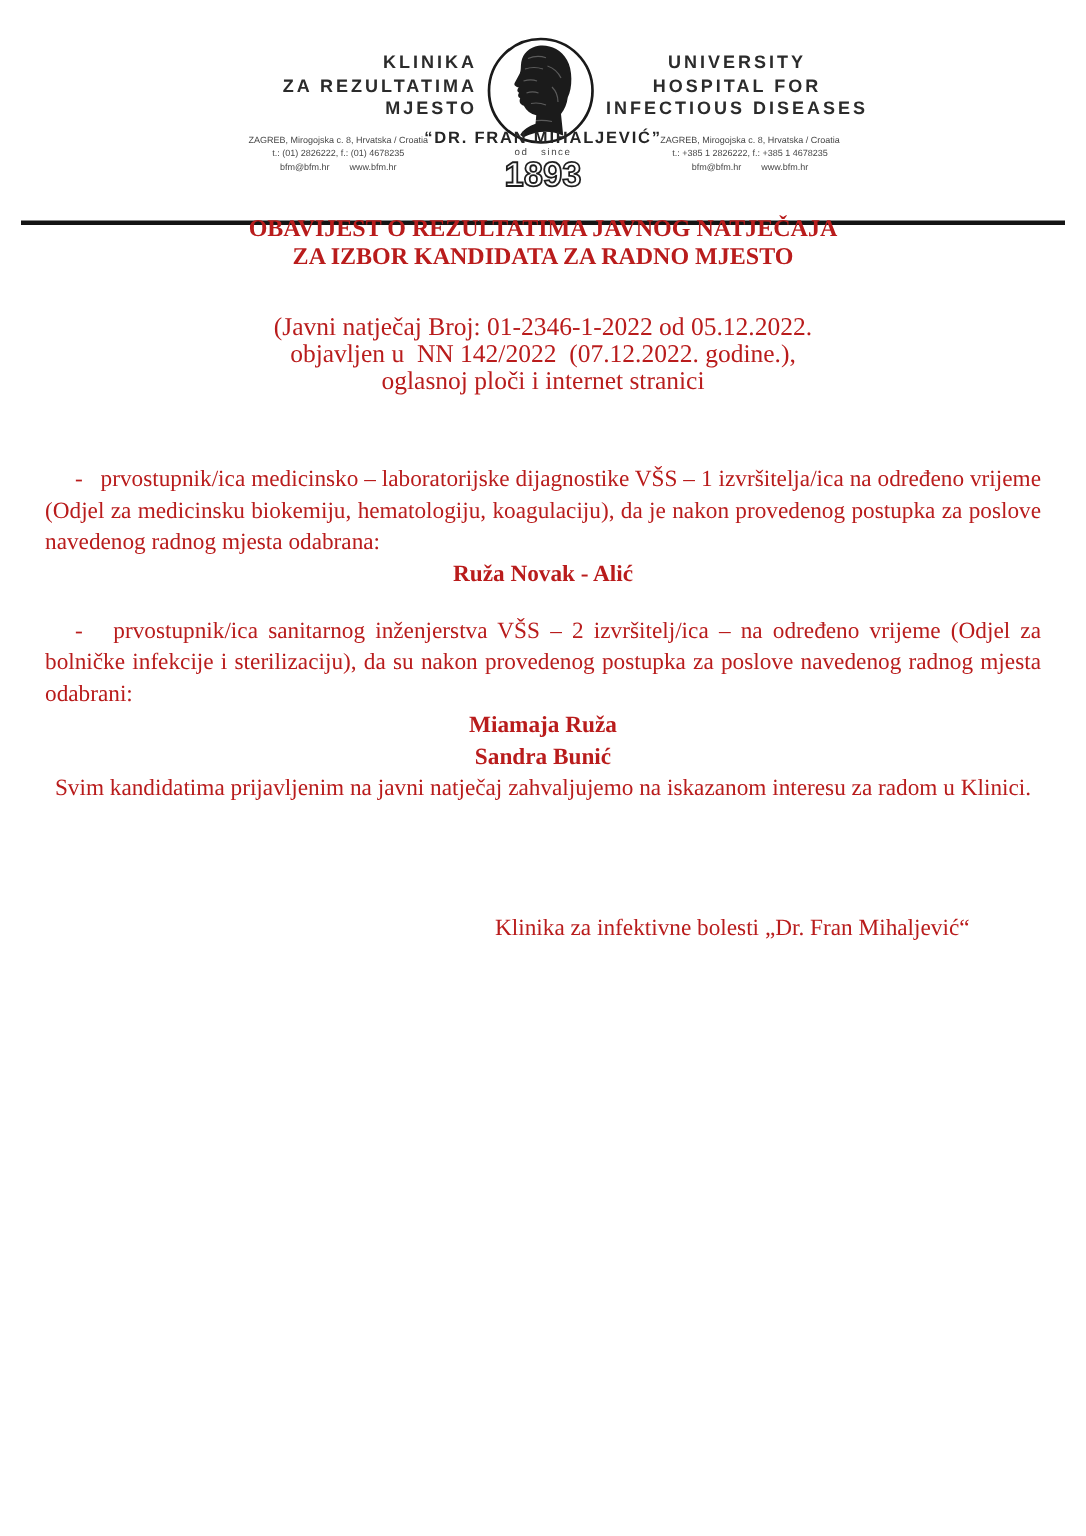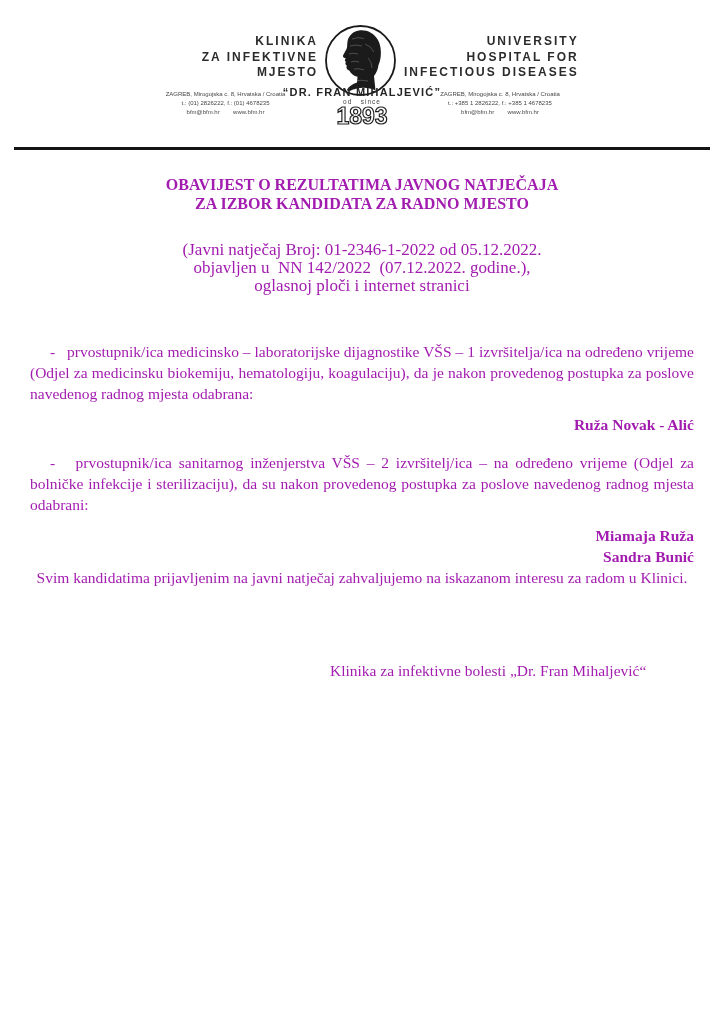--- a/index.html
+++ b/index.html
@@ -20,21 +20,21 @@
   
   .letterhead { position: absolute; top: 0; left: 0; width: 100%; height: 148px; }
   .lh-title {
     position: absolute; top: 34px;
     font-family: "Liberation Sans", sans-serif;
     font-weight: 700; font-size: 12px;
     letter-spacing: 2px; line-height: 15.5px;
     color: #2b2b2b; white-space: nowrap;
   }
   .lh-title-left  { right: 406px; text-align: right; }
-  .lh-title-right { left: 404px; text-align: right; }
+  .lh-title-right { left: 404px; text-align: center; }
 
   .lh-logo { position: absolute; top: 24px; left: 324px; width: 73px; height: 73px; }
   .lh-logo svg { display: block; }
 
   .lh-name {
     position: absolute; top: 86px; left: 0; width: 100%;
     text-align: center;
     font-family: "Liberation Sans", sans-serif;
     font-weight: 700; font-size: 11px; letter-spacing: 1.2px;
     color: #252525; white-space: nowrap;
@@ -57,43 +57,43 @@
   }
   .since-year-svg { display: block; margin: -1px auto 0 auto; }
 
   .divider {
     position: absolute; top: 147px; left: 14px;
     width: 696px; height: 3px; background: #141414;
   }
 
   
   .doc {
-    position: absolute; top: 176px; left: 30px; width: 664px;
-    font-size: 15.5px; line-height: 21px; color: #a21caf;
+    position: absolute; top: 144px; left: 30px; width: 664px;
+    font-size: 15.5px; line-height: 21px; color: #b91c1c;
   }
   .doc-title { text-align: center; font-weight: 700; font-size: 16px; line-height: 18.5px; }
   .doc-subtitle { margin-top: 28px; text-align: center; font-size: 17px; line-height: 18px; }
   .intro { margin-top: 22px; text-align: justify; text-indent: 62px; }
   .vacancy-1 { margin-top: 46px; }
   .vacancy-2 { margin-top: 17px; }
   .item-text { text-align: justify; text-indent: 20px; }
-  .names { text-align: right; font-weight: 700; margin-top: 10px; }
+  .names { text-align: center; font-weight: 700; }
   .closing { text-align: center; }
   .signature { margin-top: 72px; margin-left: 300px; white-space: nowrap; }
 </style>
 </head>
 <body>
 
 <div class="page">
 
   <header class="letterhead">
 
     <div class="lh-title lh-title-left">
       <div>KLINIKA</div>
-      <div>ZA INFEKTIVNE</div>
+      <div>ZA REZULTATIMA</div>
       <div>MJESTO</div>
     </div>
 
     <div class="lh-logo">
       <svg width="73" height="73" viewBox="0 0 73 73">
         <circle cx="36.5" cy="36.5" r="34.5" fill="none" stroke="#1a1a1a" stroke-width="1.8"></circle>
         <path fill="#1b1b1b" d="M35 6.5 C 29 7.5, 24.5 11.5, 23.5 17.5 C 23 20.5, 23.5 23, 22.5 25 L 19 31.5 C 18.5 33.2, 20.3 34, 21.8 34.2 C 20.5 35.8, 20.6 37.2, 22 37.8 C 21 39.3, 21.2 40.8, 22.8 41.5 C 21.8 43.8, 22.8 45.8, 25.2 46.5 C 27 49.8, 29.8 52, 33.5 52.8 L 33 58.5 C 28.5 60, 24.8 62.5, 22.8 66 L 25 67.5 C 33 63, 44 62.5, 51.5 66.5 L 50 52 C 52.5 48.8, 54 45, 54.5 41 C 57.8 34.5, 57.8 22.5, 54 16 C 49.8 8.5, 42 5.5, 35 6.5 Z"></path>
         <g fill="none" stroke="#ffffff" stroke-width="0.8" opacity="0.28">
           <path d="M28 15 Q 34 12.5 40 14.5"></path>
           <path d="M26 22 Q 32 20 38 22"></path>

